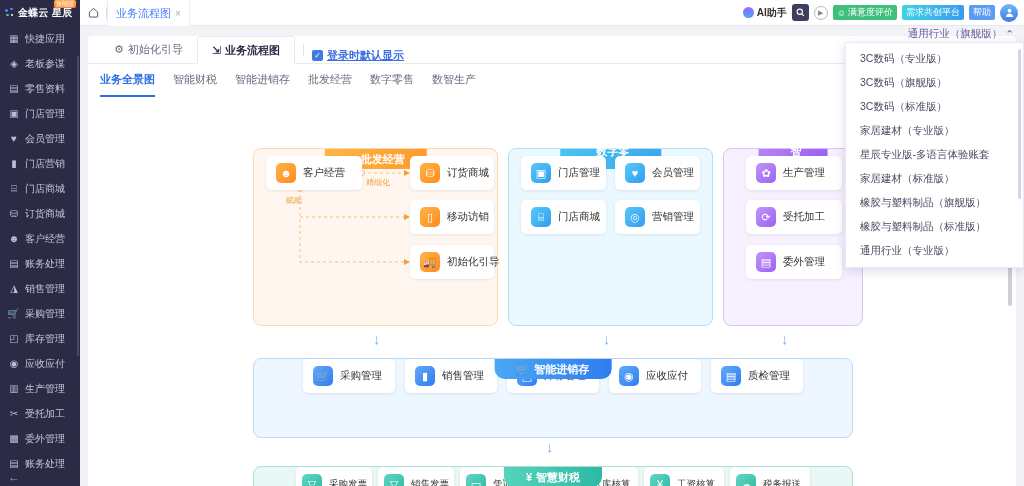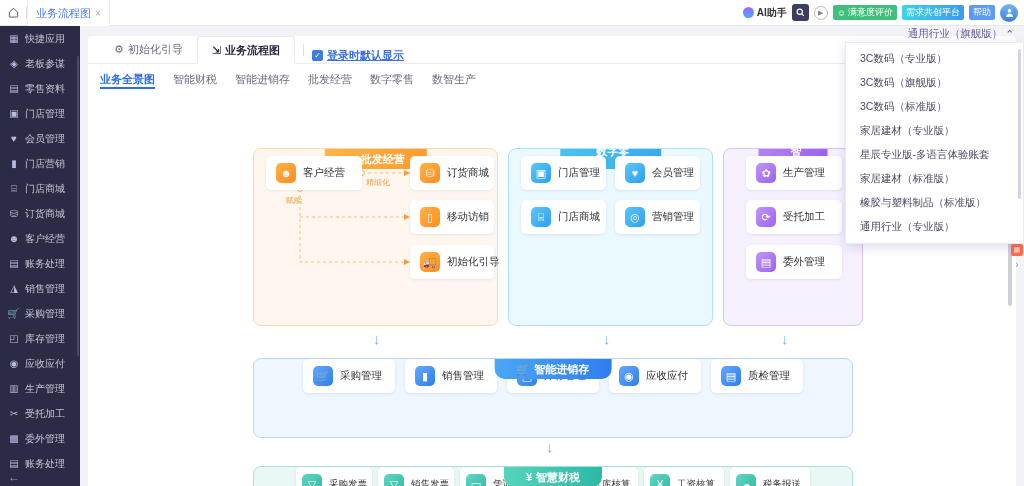--- a/index.html
+++ b/index.html
@@ -97,21 +97,21 @@
   .ttab.active { color:#2b2b45; font-weight:bold; background:#fff;
      border:1px solid #eaeaf0; border-bottom:1px solid #fff; border-radius:3px 3px 0 0;
      position:relative; top:1px; }
   .ttab-sep { width:1px; height:12px; background:#e0e0e8; align-self:center; margin:0 8px; }
   .chk-wrap { display:flex; align-items:center; gap:4px; font-size:11px; color:#3d6fe0;
      font-weight:bold; text-decoration:underline; }
   .chkbox { width:11px;height:11px;border-radius:2px;background:#3d7ddd;color:#fff;
      display:flex;align-items:center;justify-content:center;font-size:8px;}
 
   .sub-tabs { display:flex; gap:18px; padding:8px 0 6px 12px; font-size:11px; color:#6b6b80; }
-  .stab.active { color:#2f6fe4; font-weight:bold; border-bottom:2px solid #2f6fe4; padding-bottom:0;}
+  .stab.active { color:#2f6fe4; font-weight:bold; border-bottom:2px solid #2f6fe4; padding-bottom:8px;}
 
   .canvas { position:absolute; left:0; top:60px; width:928px; height:400px; overflow:hidden; }
 
   
   .row1 { position:absolute; left:165px; top:52px; display:flex; gap:10px; align-items:flex-start;}
   .fcard { border-radius:8px; position:relative; border:1px solid; }
   .fcard .head {
     position:absolute; left:50%; transform:translateX(-50%); top:0;
     height:20px; padding:0 22px; color:#fff; font-size:11px; font-weight:bold;
     display:flex; align-items:center; gap:4px;
@@ -176,20 +176,30 @@
   .rfloat .rf.red { background:#ff6b4a; }
   .rfloat .rf.plain{ color:#9a9ab0; background:transparent; font-size:10px;}
   .rf-top { position:absolute; right:0; top:218px; width:6px;height:10px;background:#3d7ddd; }
 </style>
 </head>
 <body>
 
 <div class="app">
 
   <div class="topbar">
+    <div class="logo-box">
+      <span class="logo-dots">
+        <i></i>
+          <i></i>
+          <i></i>
+          <i></i>
+      </span>
+      <span class="logo-text">金蝶云 星辰</span>
+      <span class="logo-badge">旗舰版</span>
+    </div>
 
     <div class="home-btn">
       <svg width="11" height="11" viewBox="0 0 24 24" fill="none" stroke="#4a4a6a" stroke-width="2">
         <path d="M3 11l9-8 9 8v10a1 1 0 0 1-1 1H4a1 1 0 0 1-1-1z"></path>
       </svg>
     </div>
     <div class="tab-divider"></div>
 
     <div class="doc-tab">
       <span>业务流程图</span>
@@ -502,20 +512,21 @@
     <span>通用行业（旗舰版）</span>
     <span>⌃</span>
   </div>
   <div class="ind-menu">
     <div class="ind-item">3C数码（专业版）</div>
     <div class="ind-item">3C数码（旗舰版）</div>
     <div class="ind-item">3C数码（标准版）</div>
     <div class="ind-item">家居建材（专业版）</div>
     <div class="ind-item">星辰专业版-多语言体验账套</div>
     <div class="ind-item">家居建材（标准版）</div>
+    <div class="ind-item">橡胶与塑料制品（旗舰版）</div>
     <div class="ind-item">橡胶与塑料制品（标准版）</div>
     <div class="ind-item">通用行业（专业版）</div>
     <div class="ind-scroll"></div>
   </div>
 
   <div class="rf-top"></div>
   <div class="rfloat">
     <div class="rf pink">▣</div>
     <div class="rf red">▤</div>
     <div class="rf plain">›</div>

